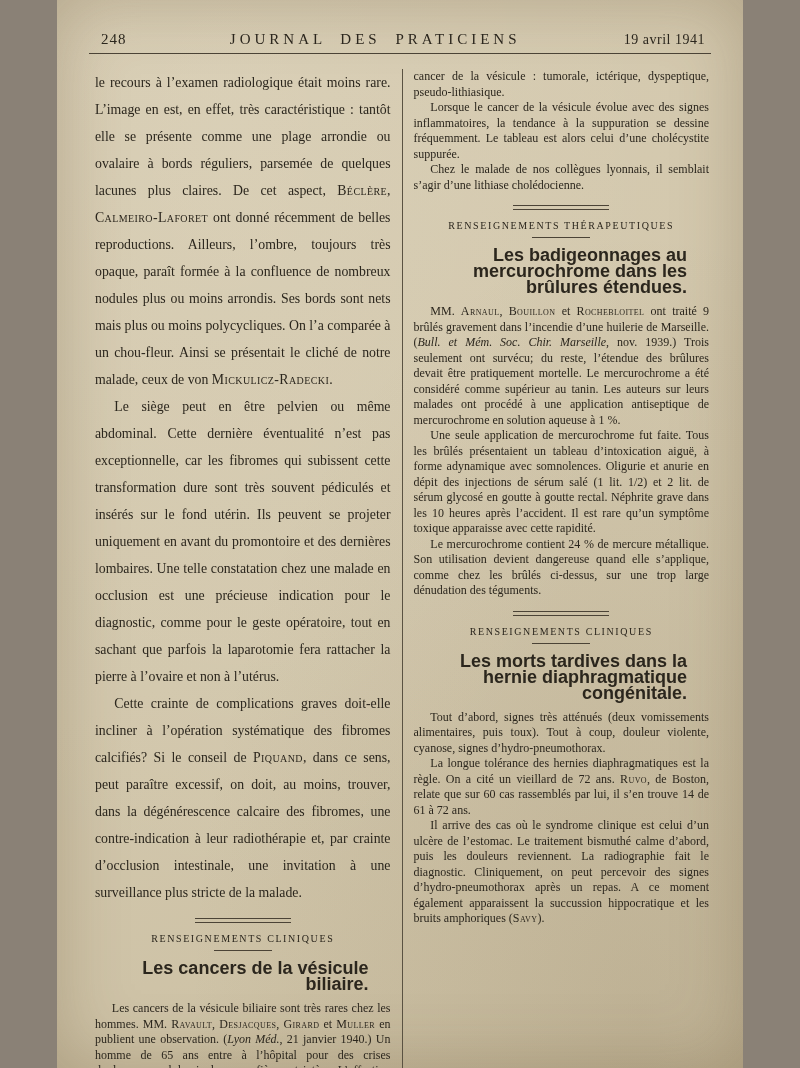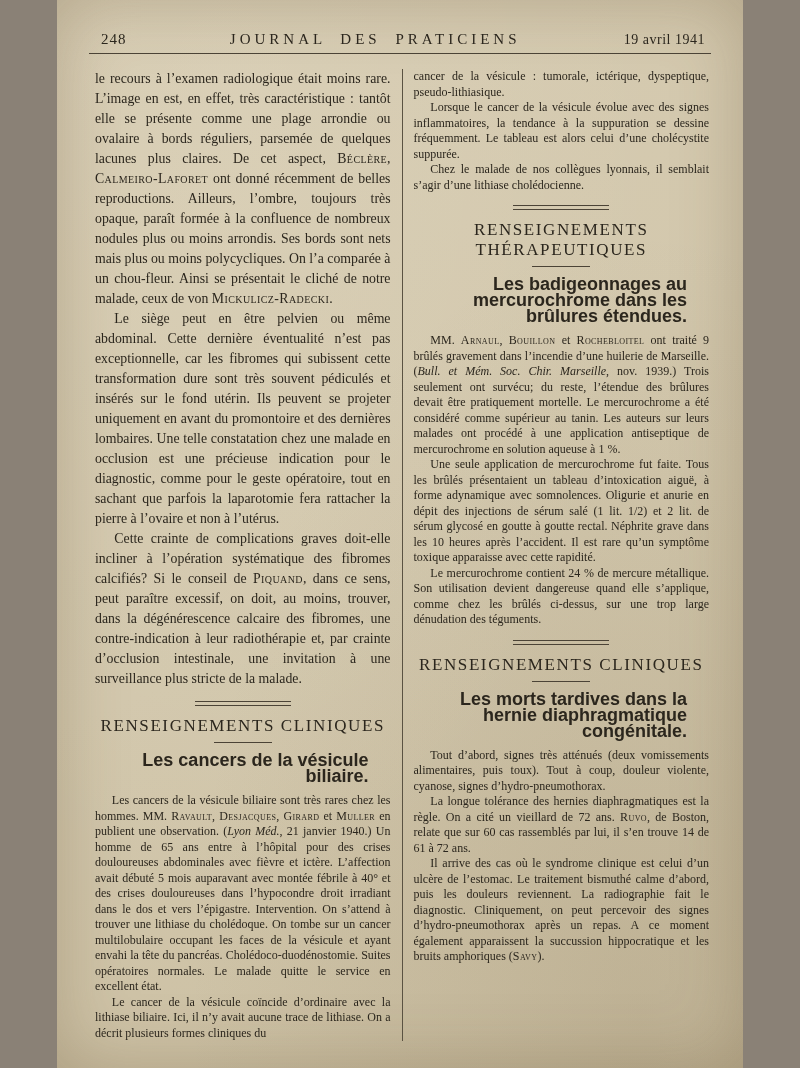--- a/index.html
+++ b/index.html
@@ -30,31 +30,31 @@
   .columns{
     display:flex;
     padding:15px 34px 0 38px;
     align-items:stretch;
   }
   .column{width:352px;box-sizing:border-box;}
   .col-gap{width:11px;flex:none;}
   .column-rule{width:1px;flex:none;background:#5a5242;}
   
   .para{margin:0;text-align:justify;}
-  .para.large{font-size:13.8px;line-height:20px;}
+  .para.large{font-size:13.8px;line-height:27px;}
   .para.small{font-size:12px;line-height:15.5px;}
   .para.indent{text-indent:1.4em;}
   .para .sc{font-variant:small-caps;letter-spacing:0.4px;}
   .para em{font-style:italic;}
   .divider{
     width:96px;height:3px;margin:12px auto 10px;
     border-top:1.6px solid #4b4336;border-bottom:1px solid #4b4336;
   }
   .section-heading{text-align:center;margin:4px 0 9px;}
-  .heading-text{font-size:17px;letter-spacing:1.6px;}
+  .heading-text{font-size:10px;letter-spacing:1.6px;}
   .heading-rule{width:58px;border-top:1px solid #4b4336;margin:6px auto 0;}
   .subhead{
     font-family:"Liberation Sans", sans-serif;
     font-weight:700;font-size:18px;line-height:16px;
     text-align:right;margin:0 22px 9px;
   }
 </style>
 </head>
 <body>
 

